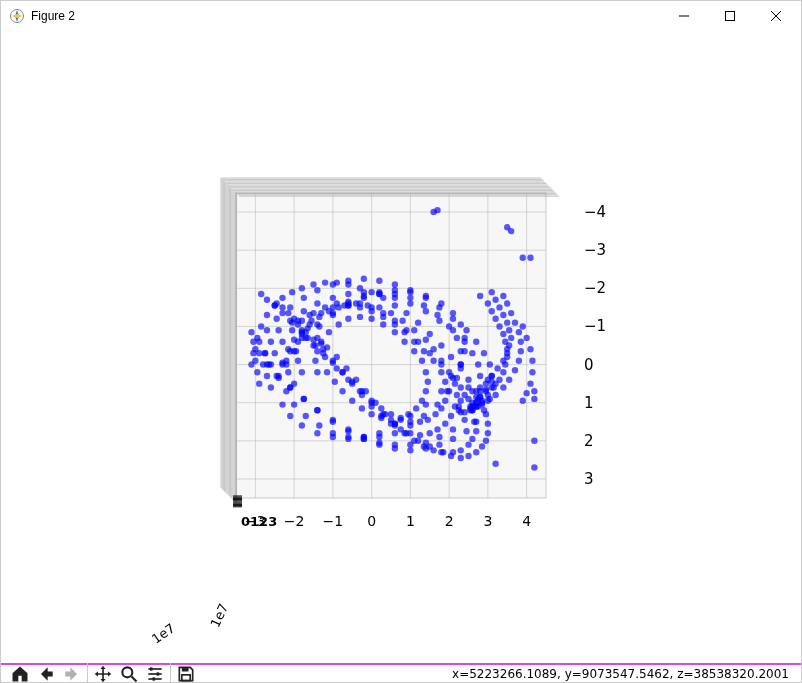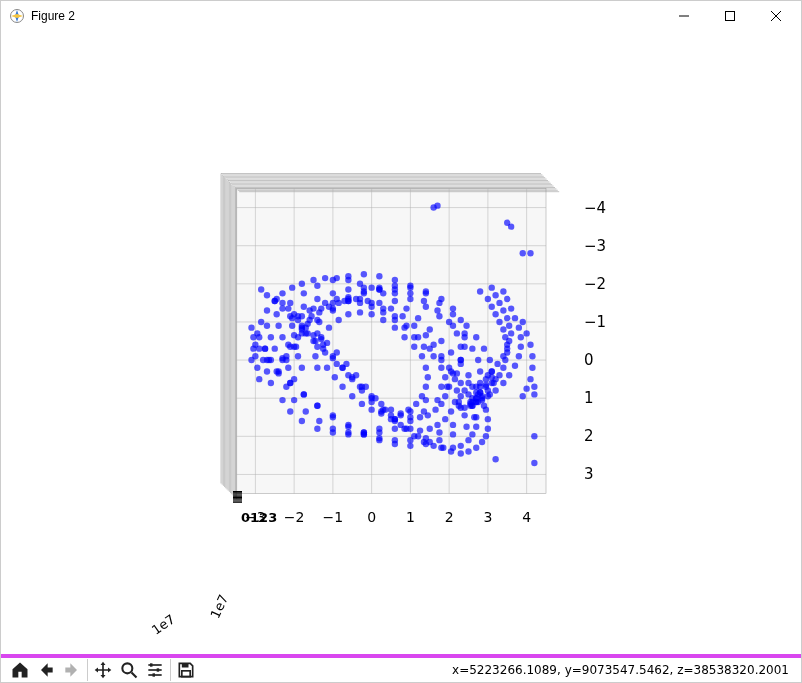--- a/index.html
+++ b/index.html
@@ -7,21 +7,21 @@
   .window { width: 802px; height: 683px; border: 1px solid #ccc; display: flex; flex-direction: column; background: #fff; }
   .titlebar { height: 30px; display: flex; align-items: center; padding: 0 2px 0 8px; background: #fff; }
   .titlebar .app-icon { width: 16px; height: 16px; margin-right: 6px; display: flex; align-items: center; justify-content: center; }
   .titlebar .title { flex: 1; font-size: 12px; color: #000; }
   .winbtns { display: flex; }
   .winbtn { width: 46px; height: 30px; display: flex; align-items: center; justify-content: center; color: #000; }
   .content { flex: 1; position: relative; background: #fff; overflow: hidden; }
   .canvas-wrap { position: absolute; inset: 0; }
   svg.plot { width: 100%; height: 100%; display: block; }
   .annot1e7 { position: absolute; font-family: "DejaVu Sans", Arial, sans-serif; font-size: 13px; color: #000; }
-  .toolbar { height: 28px; border-top: 4px solid #d946ef; display: flex; align-items: center; padding: 0 6px; gap: 0; }
+  .toolbar { height: 19px; border-top: 2px solid #d946ef; display: flex; align-items: center; padding: 0 6px; gap: 0; }
   .toolbar .tbtn { width: 26px; height: 26px; display: flex; align-items: center; justify-content: center; color: #222; border-radius: 2px; }
   .toolbar .sep { width: 1px; height: 22px; background: #ccc; margin: 0 2px; }
   .toolbar .spacer { flex: 1; }
   .toolbar .readout { font-family: "DejaVu Sans", Arial, sans-serif; font-size: 12px; color: #000; white-space: nowrap; padding-right:6px; }
   .tick-label { font-family: "DejaVu Sans", Arial, sans-serif; font-size: 14px; fill: #000; }
   .tick-label-right { font-family: "DejaVu Sans", Arial, sans-serif; font-size: 15px; fill: #000; }
   .axis-left-clutter { font-family: "DejaVu Sans", Arial, sans-serif; font-size: 13px; fill:#000; font-weight:600; }
   .grid-line { stroke: #b0b0b0; stroke-width: 0.5; }
   .pane-border { stroke: #999; stroke-width: 0.5; fill: #f7f7f7; }
   .outer-line { stroke:#888; stroke-width:0.5; fill:none; }

